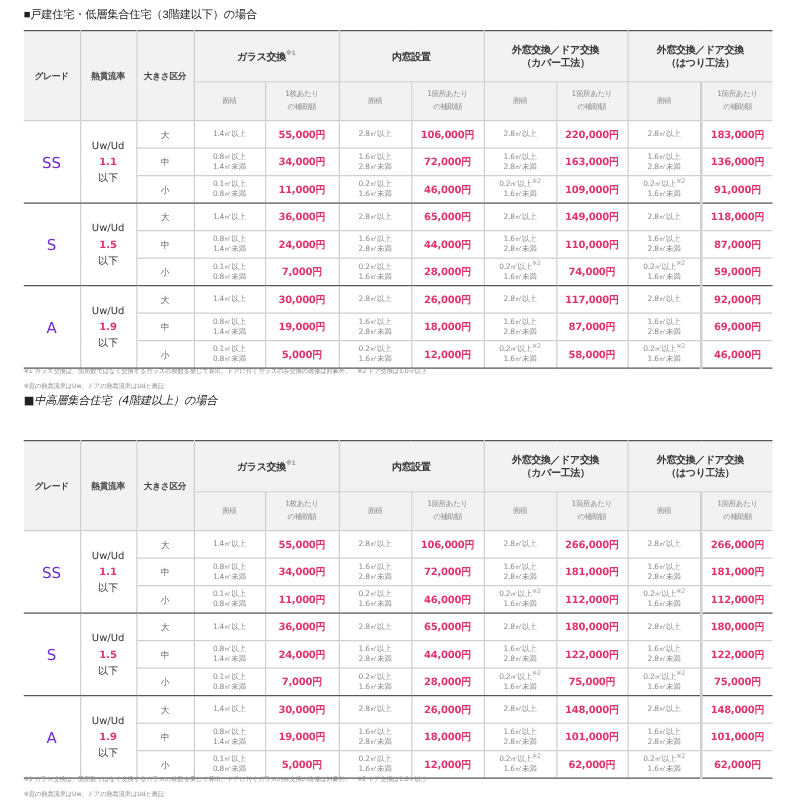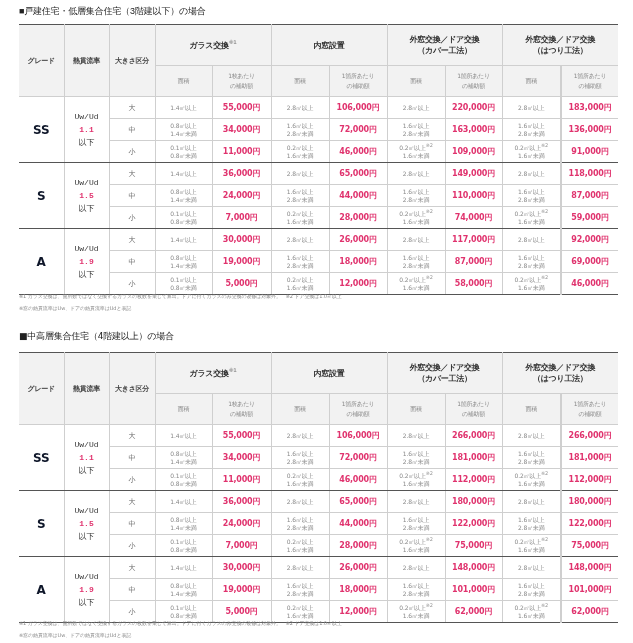--- a/index.html
+++ b/index.html
@@ -19,22 +19,22 @@
   table.subsidy th, table.subsidy td {
     padding: 0; text-align: center; vertical-align: middle;
     border: 1px solid #cfcfcf; overflow: hidden; white-space: nowrap;
   }
   table.subsidy thead th { background: #f2f2f2; }
   table.subsidy thead tr:first-child th { border-top: 1px solid #555; }
   .th-top { height: 40px; font-size: 8px; font-weight: bold; color: #333; line-height: 11px; letter-spacing: -0.3px; }
   .th-left { font-size: 7px; color: #444; letter-spacing: -0.3px; }
   .th-sub { height: 30px; font-size: 6px; color: #888; line-height: 10px; font-weight: normal; letter-spacing: -0.3px; }
   sup.note { font-size: 5px; color: #999; vertical-align: super; line-height: 0; }
-  td.grade { font-size: 12px; font-weight: bold; color: #0f172a; }
-  td.heat { font-size: 8px; color: #333; line-height: 13px; font-family: Liberation Mono, monospace; }
+  td.grade { font-size: 12px; font-weight: normal; color: #6d28d9; }
+  td.heat { font-size: 8px; color: #333; line-height: 13px; }
   td.heat .val { color: #e0336e; font-weight: bold; }
   td.size { font-size: 7px; color: #666; }
   td.area { font-size: 6px; color: #888; line-height: 8px; letter-spacing: -0.2px; }
   td.amt { font-size: 8px; color: #e0336e; font-weight: bold; text-align: right; padding-right: 10px; letter-spacing: -0.2px; }
   tr.r { height: 22px; }
   tr.r.first td { border-top: 1px solid #555; }
   td.grp-end { border-bottom: 1px solid #555 !important; }
   .vdark { border-left: 1px solid #555 !important; }
   .lastcol-sep { border-left: 2px solid #cfcfcf !important; }
   table.subsidy th.nb-r, table.subsidy td.nb-r { border-right: none; }
@@ -330,21 +330,21 @@
           <div><span>0.2㎡以上</span><sup class="note">※2</sup></div>
           <div>1.6㎡未満</div>
         </td>
         <td class="amt lastcol-sep nb-r grp-end"><span>46,000円</span></td>
       </tr>
     </tbody>
   </table>
 <div class="footnote" style="top:293px;">※1 ガラス交換は、箇所数ではなく交換するガラスの枚数を乗じて算出。ドアに付くガラスのみ交換の改修は対象外。　※2 ドア交換は1.0㎡以上</div>
 <div class="footnote" style="top:305px;">※窓の熱貫流率はUw、ドアの熱貫流率はUdと表記</div>
 
-<div class="section-title" style="top:330px;">■中高層集合住宅（4階建以上）の場合</div>
+<div class="section-title" style="top:314px;font-style:italic;">■中高層集合住宅（4階建以上）の場合</div>
 <table class="subsidy" style="top:352px;">
     <colgroup>
       <col style="width:45px">
       <col style="width:45px">
       <col style="width:46px">
       <col style="width:57px">
       <col style="width:59px">
       <col style="width:58px">
       <col style="width:58px">
       <col style="width:58px">

